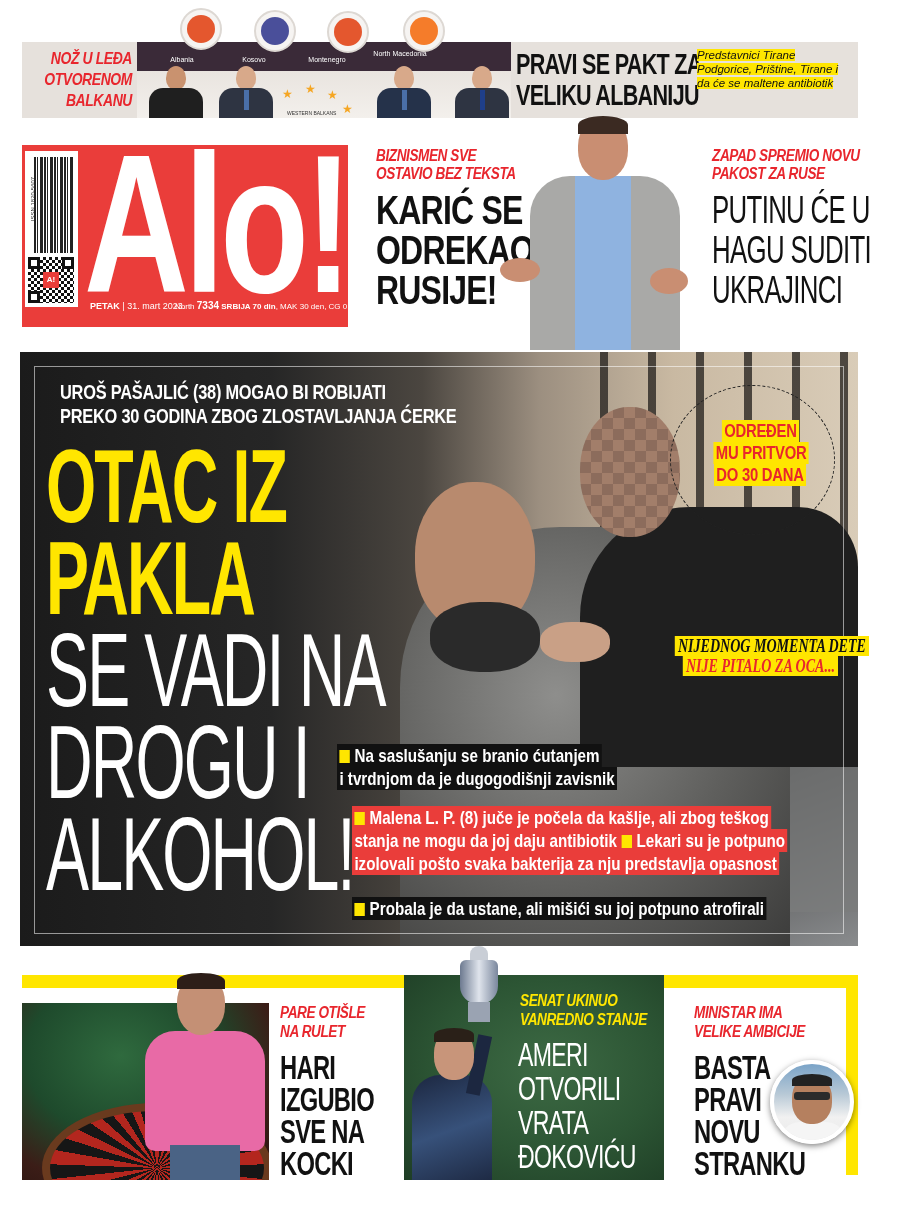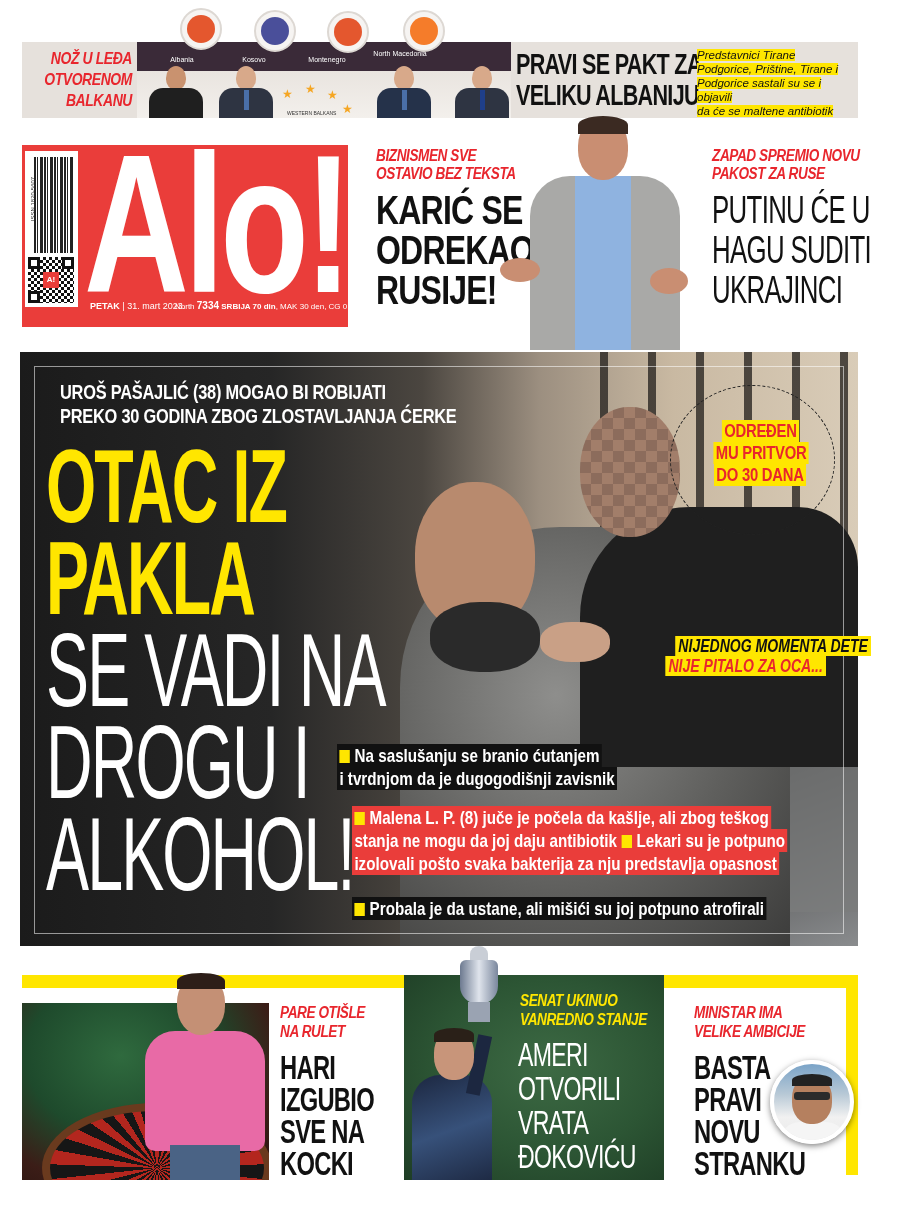--- a/index.html
+++ b/index.html
@@ -182,21 +182,20 @@
     <div class="inner" style="background:#f57c2a;"></div>
   </div>
 
 <div class="abs banner-title">
   <div>PRAVI SE PAKT ZA</div>
   <div>VELIKU ALBANIJU</div>
 </div>
 <div class="abs banner-sub">
   <div><span>Predstavnici Tirane</span></div>
   <div><span>Podgorice, Prištine, Tirane i</span></div>
-  <div><span>Podgorice sastali su se i objavili</span></div>
   <div><span>da će se maltene antibiotik</span></div>
 </div>
 
 <div class="abs mast"></div>
 <div class="abs barcode-box">
   <div class="isbn">ISSN 1820-5607</div>
   <div class="barcode"></div>
   <div class="qr">
     <div class="corner" style="left:0;top:0;"></div>
     <div class="corner" style="right:0;top:0;"></div>
@@ -267,21 +266,21 @@
   <div class="w">ALKOHOL!</div>
 </div>
 
 <div class="abs circle-note"></div>
 <div class="abs pritvor">
   <div><span>ODREĐEN</span></div>
   <div><span>MU PRITVOR</span></div>
   <div><span>DO 30 DANA</span></div>
 </div>
 
-<div class="abs quote" style="text-align:left;">
+<div class="abs quote" style="text-align:center;font-family:Liberation Serif, serif;">
   <div class="q1">NIJEDNOG MOMENTA DETE</div><br>
   <div class="q2">NIJE PITALO ZA OCA...</div>
 </div>
 
 <div class="bul-wrap" style="left:337px; top:744px;">
   <span class="bl k"><span class="sq"></span><span>Na saslušanju se branio ćutanjem</span></span><br>
   <span class="bl k">i tvrdnjom da je dugogodišnji zavisnik</span>
 </div>
 <div class="bul-wrap" style="left:352px; top:806px;">
   <span class="bl r"><span class="sq"></span><span>Malena L. P. (8) juče je počela da kašlje, ali zbog teškog</span></span><br>

